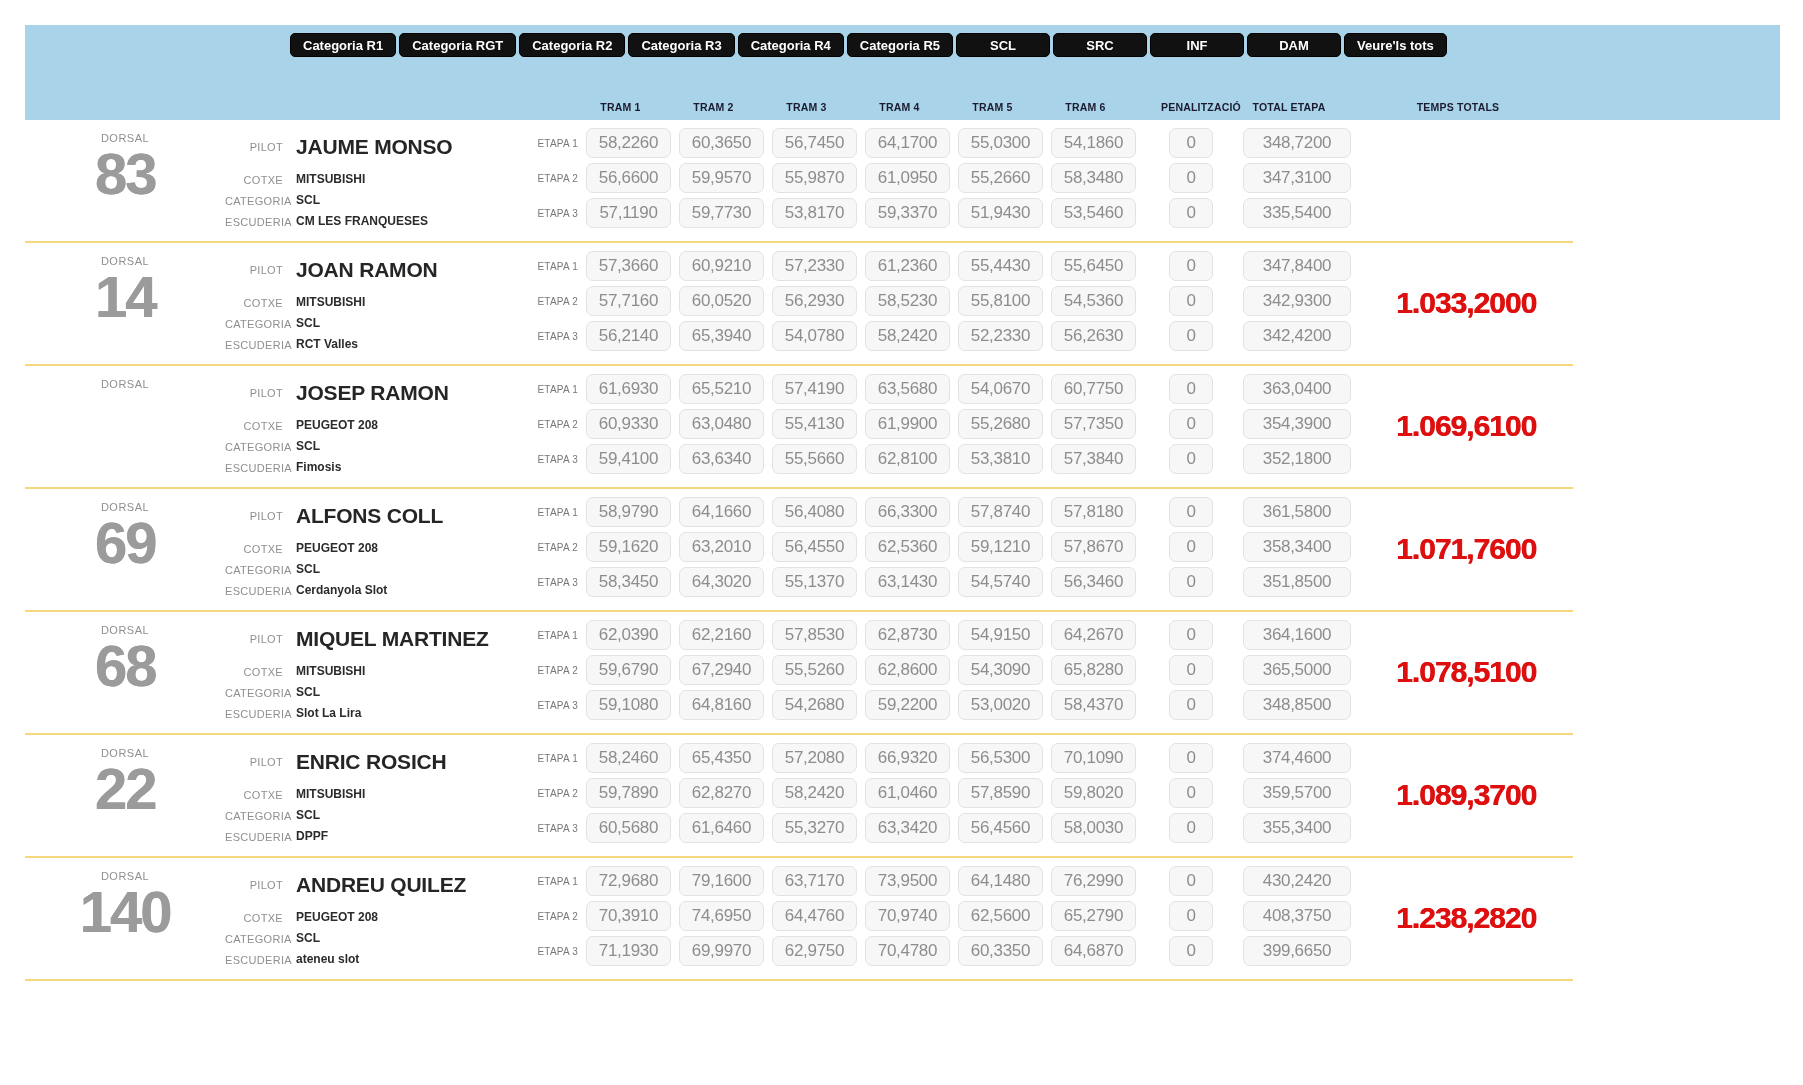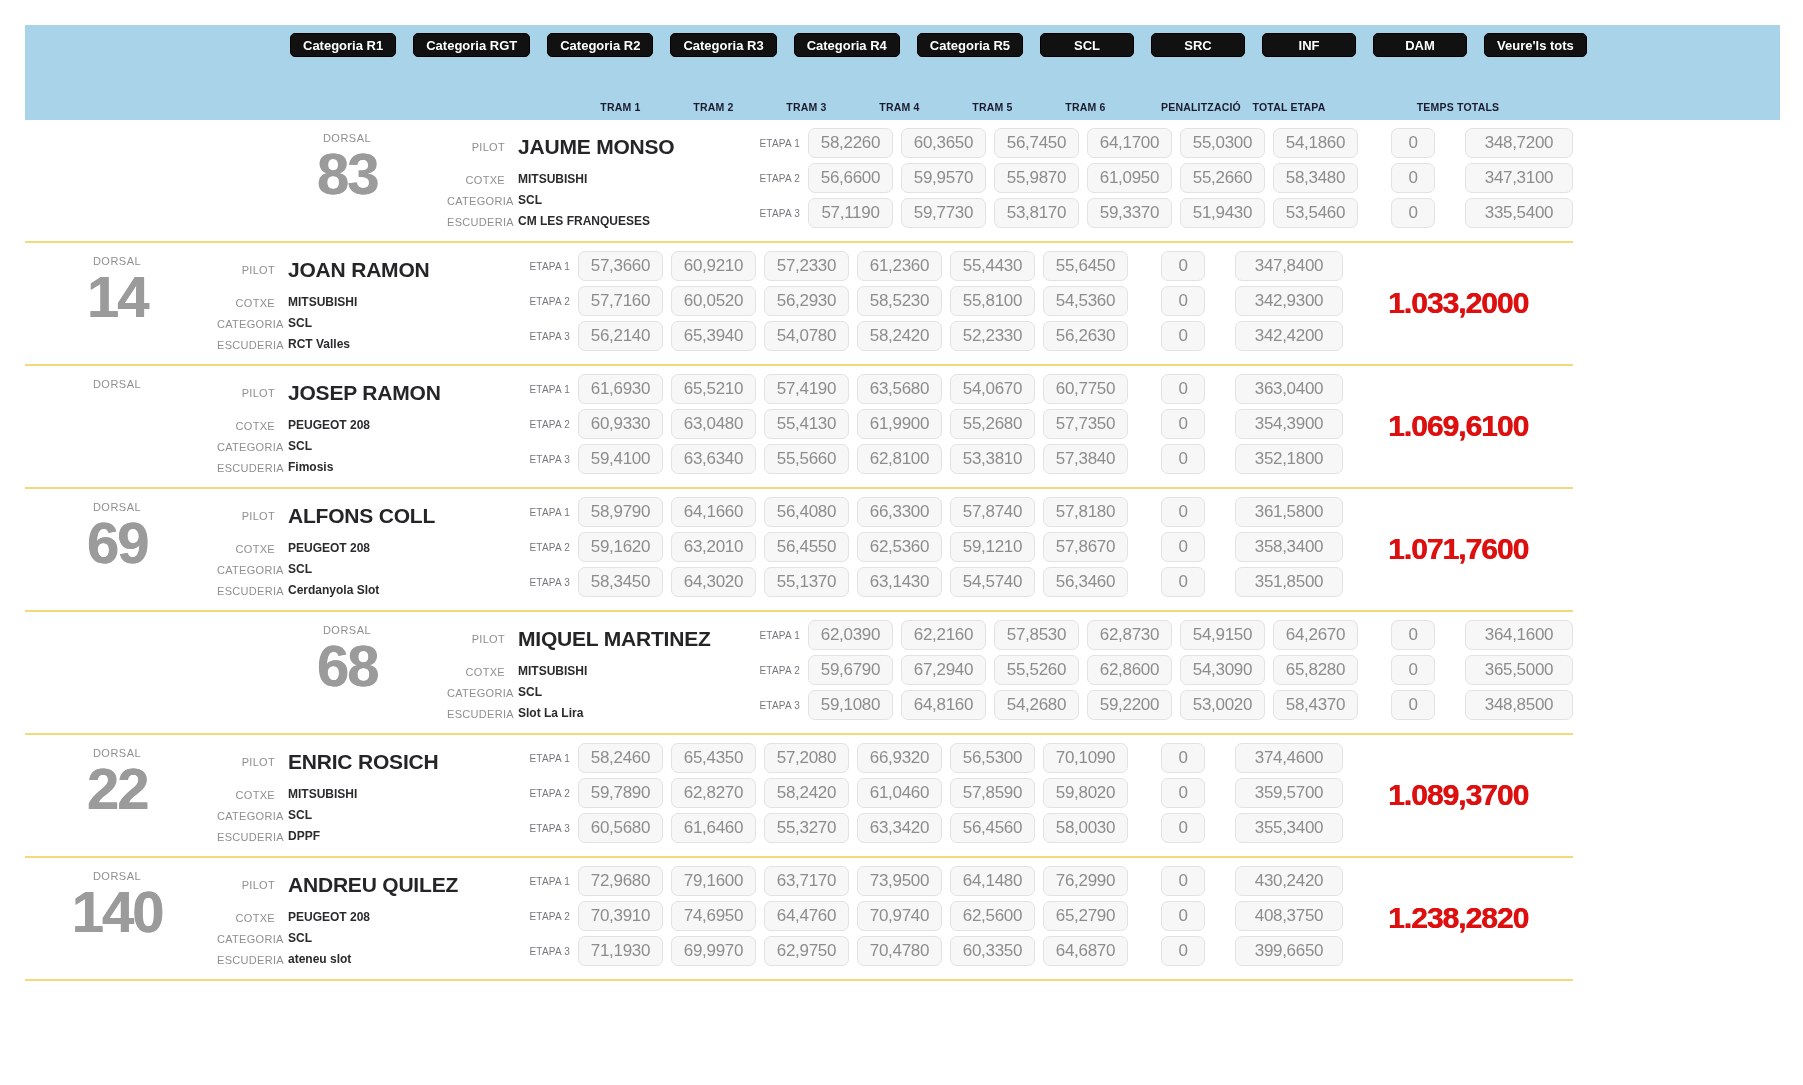--- a/index.html
+++ b/index.html
@@ -8,38 +8,38 @@
     --graynum:#9b9b9b; --labelgray:#8f8f8f; --ink:#26262b;
   }
   *{box-sizing:border-box;margin:0;padding:0;}
   html,body{width:1803px;height:1085px;overflow:hidden;background:#ffffff;
     font-family:"Liberation Sans",sans-serif;}
   .page{width:1755px;margin:25px 0 0 25px;}
 
   
   .band{background:var(--band);height:95px;display:flex;flex-direction:column;
     justify-content:space-between;padding:8px 0 4px 0;}
-  .filter-bar{display:flex;gap:17px;margin-left:265px;}
+  .filter-bar{display:flex;gap:3px;margin-left:265px;}
   .fbtn{background:var(--btn);color:#fff;border:1px solid #000;border-radius:5px;
     font-family:"Liberation Sans",sans-serif;font-size:13px;font-weight:700;
     height:24px;min-width:94px;padding:0 12px;cursor:pointer;white-space:nowrap;}
 
   .header-row{display:flex;align-items:flex-end;padding-bottom:3px;}
   .hdr-spacer{width:553px;flex:none;}
   .hdr{display:inline-block;text-align:center;font-size:10.5px;font-weight:700;
     color:#1b1b2f;letter-spacing:0.2px;white-space:nowrap;overflow:visible;}
 
   
   .colw-tram{width:85px;margin-right:8px;flex:none;}
   .colw-pen{width:44px;margin-left:25px;flex:none;}
   .colw-total{width:108px;margin-left:30px;flex:none;}
   .colw-temps{width:230px;flex:none;}
 
   
-  .driver-row{display:flex;padding:7px 0 9px 0;border-bottom:2px solid var(--sep);width:1548px;justify-content:flex-end;}
+  .driver-row{display:flex;padding:7px 0 9px 0;border-bottom:2px solid var(--sep);width:1548px;}
   .dorsal-block{width:200px;flex:none;text-align:center;padding-top:5px;}
   .dorsal-label{font-size:11px;color:var(--labelgray);letter-spacing:0.5px;}
   .dorsal-number{font-size:58px;font-weight:700;color:var(--graynum);
     letter-spacing:-2px;line-height:1.05;text-shadow:0.5px 0 0 currentColor;}
 
   .info-block{width:300px;flex:none;padding-top:8px;}
   .info-line{display:flex;align-items:center;}
   .info-label{width:58px;flex:none;text-align:right;margin-right:13px;
     font-size:11px;color:var(--labelgray);letter-spacing:0.3px;}
   .pilot-line{margin-bottom:10px;}
@@ -396,20 +396,23 @@
             <span class="cell colw-tram">59,1080</span>
             <span class="cell colw-tram">64,8160</span>
             <span class="cell colw-tram">54,2680</span>
             <span class="cell colw-tram">59,2200</span>
             <span class="cell colw-tram">53,0020</span>
             <span class="cell colw-tram">58,4370</span>
             <span class="cell colw-pen">0</span>
             <span class="cell colw-total">348,8500</span>
           </div>
         </div>
+    <div class="totals-block">
+      <span class="temps-value">1.078,5100</span>
+    </div>
   </div>
 
   <div class="driver-row">
     <div class="dorsal-block">
       <div class="dorsal-label">DORSAL</div>
       <div class="dorsal-number">22</div>
     </div>
     <div class="info-block">
       <div class="info-line pilot-line">
         <span class="info-label">PILOT</span>

